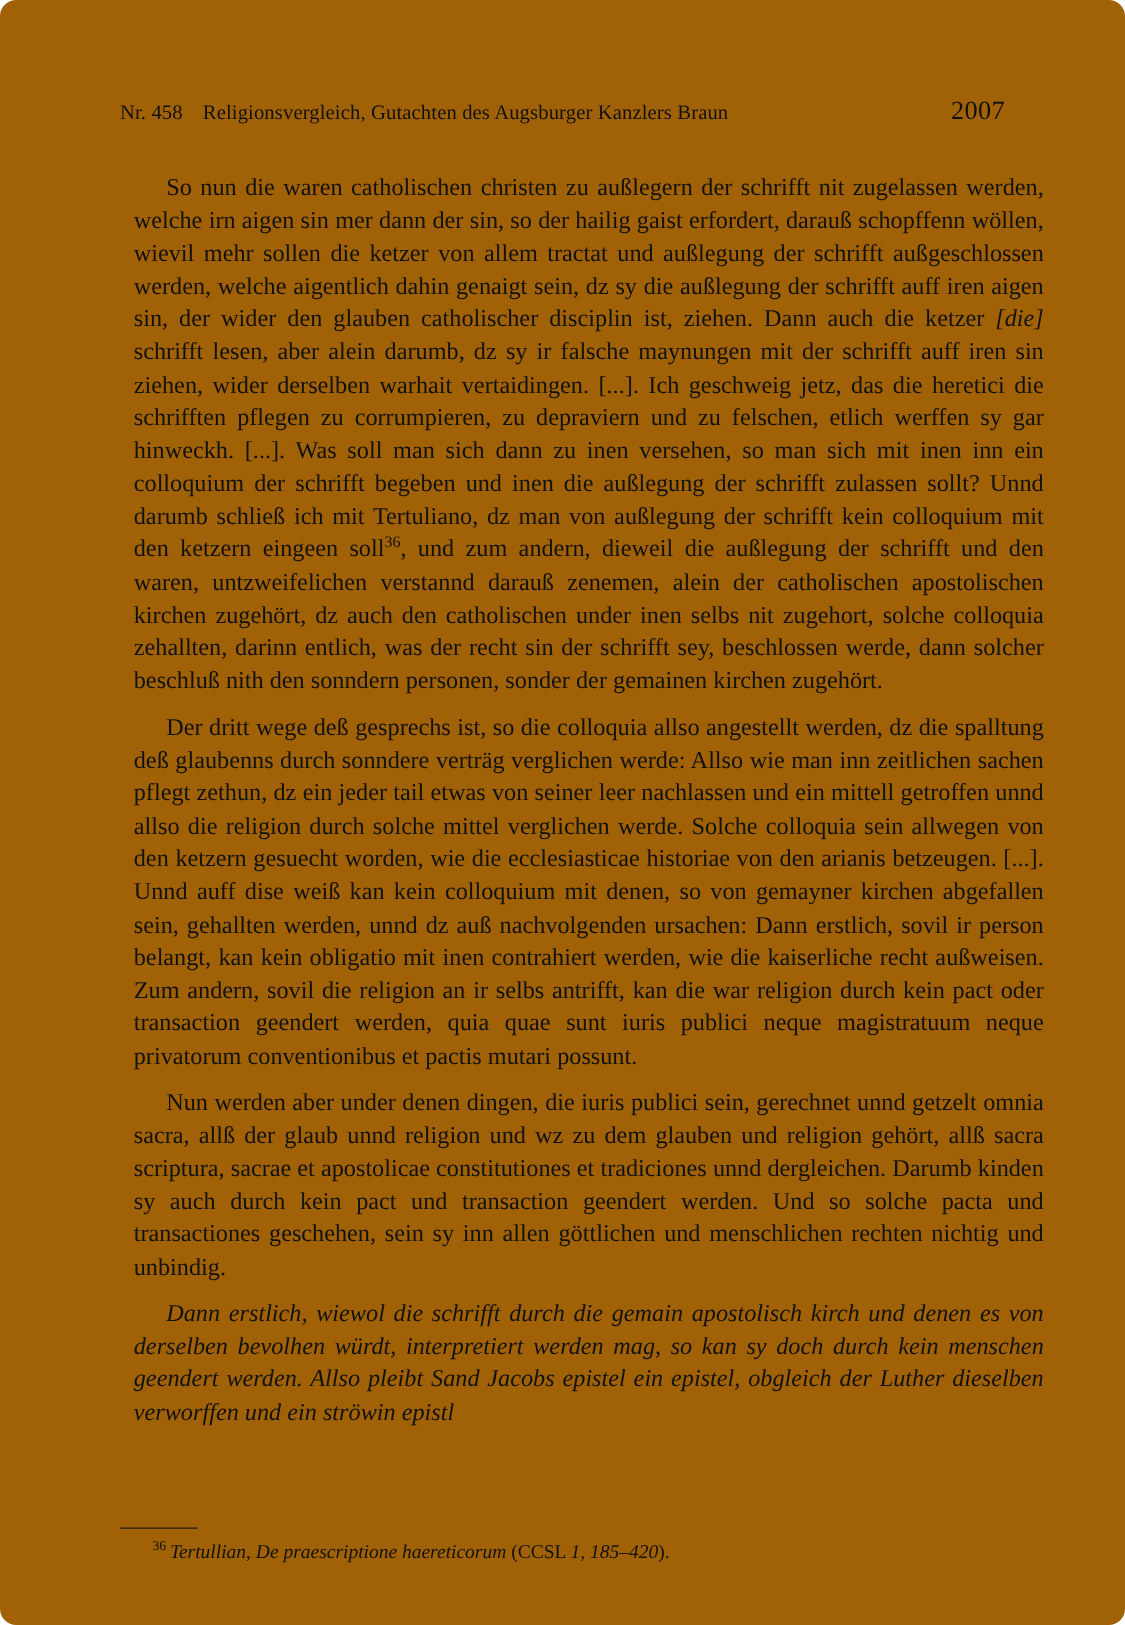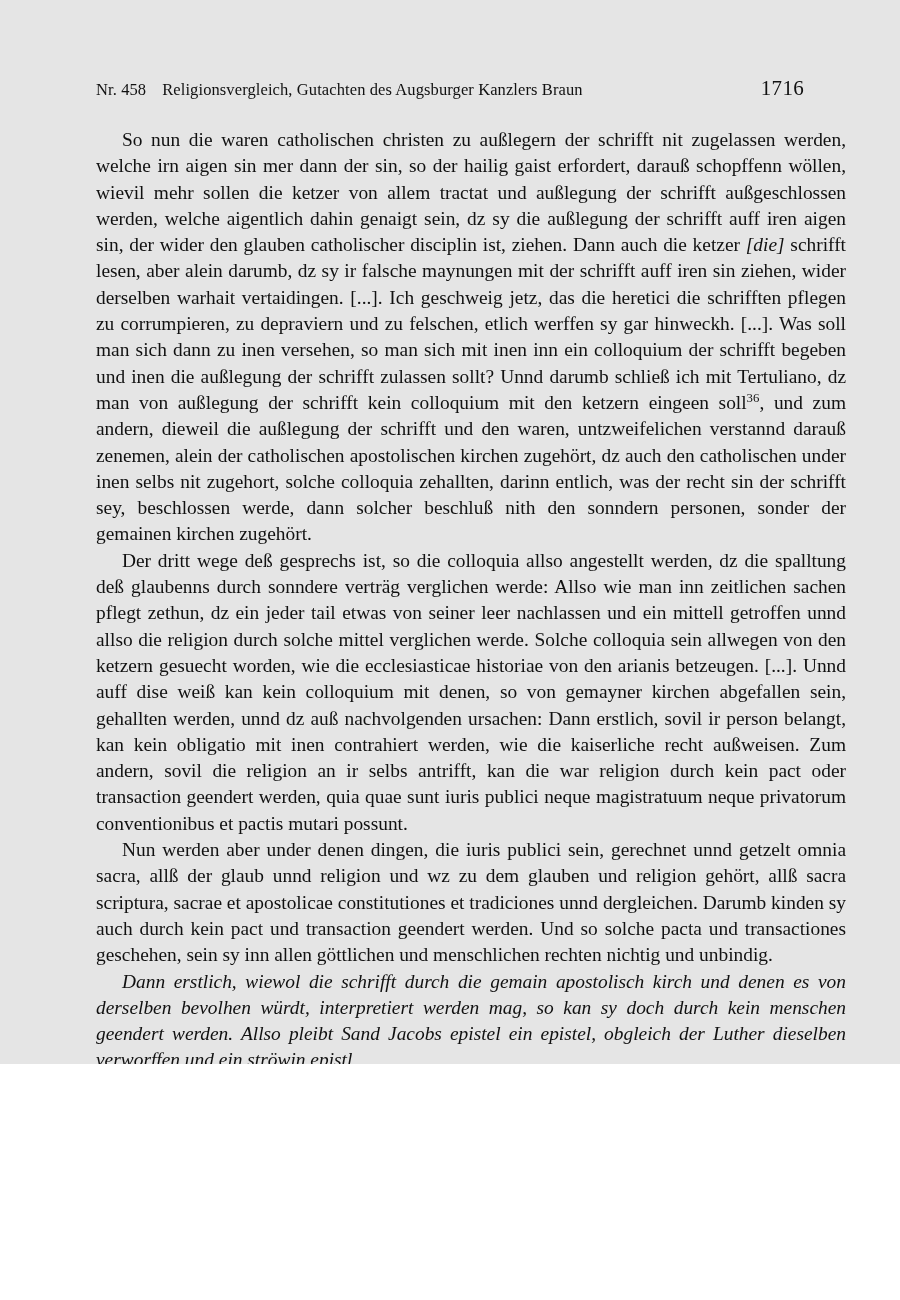--- a/index.html
+++ b/index.html
@@ -3,27 +3,28 @@
 <meta charset="utf-8">
 <style>
   html, body {
     margin: 0;
     padding: 0;
     background: #ffffff;
   }
   .page {
     position: relative;
     width: 900px;
-    height: 1064px;
-    background: #e5e5e5;
+    height: 1300px;
+    background: #a16207;
     margin: 0 auto;
     overflow: hidden;
     font-family: "Liberation Serif", "DejaVu Serif", serif;
     color: #111111;
     box-sizing: border-box;
+    border-radius: 13px;
   }
 
   
   .running-head {
     position: absolute;
     left: 96px;
     top: 76px;
     width: 708px;
     display: flex;
     align-items: baseline;
@@ -48,21 +49,21 @@
     left: 96px;
     top: 127px;
     width: 750px;
     font-size: 19.4px;
     line-height: 26.3px;
     text-align: justify;
     text-justify: inter-word;
     hyphens: none;
   }
   .para {
-    margin: 0;
+    margin: 11px;
     text-indent: 26px;
     text-align: justify;
   }
   .para:first-child {
     text-indent: 26px;
   }
   
   .para.last-para {
     text-align: justify;
     font-style: italic;
@@ -112,21 +113,21 @@
 </style>
 </head>
 <body>
 
 <div class="page">
 
   <div class="running-head">
     <div class="running-head-left">
       <span class="head-nr">Nr. 458</span><span>Religionsvergleich, Gutachten des Augsburger Kanzlers Braun</span>
     </div>
-    <div class="folio">1716</div>
+    <div class="folio">2007</div>
   </div>
 
   <div class="textblock" id="body-text">
       <p class="para"><span>So nun die waren catholischen christen zu außlegern der schrifft nit zugelassen werden, welche irn aigen sin mer dann der sin, so der hailig gaist erfordert, darauß schopffenn wöllen, wievil mehr sollen die ketzer von allem tractat und außlegung der schrifft außgeschlossen werden, welche aigentlich dahin genaigt sein, dz sy die außlegung der schrifft auff iren aigen sin, der wider den glauben catholischer disciplin ist, ziehen. Dann auch die ketzer </span><em class="ed-ins">[die]</em><span> schrifft lesen, aber alein darumb, dz sy ir falsche maynungen mit der schrifft auff iren sin ziehen, wider derselben warhait vertaidingen. [...]. Ich geschweig jetz, das die heretici die schrifften pflegen zu corrumpieren, zu depraviern und zu felschen, etlich werffen sy gar hinweckh. [...]. Was soll man sich dann zu inen versehen, so man sich mit inen inn ein colloquium der schrifft begeben und inen die außlegung der schrifft zulassen sollt? Unnd darumb schließ ich mit Tertuliano, dz man von außlegung der schrifft kein colloquium mit den ketzern eingeen soll</span><sup class="fn-ref">36</sup><span>, und zum andern, dieweil die außlegung der schrifft und den waren, untzweifelichen verstannd darauß zenemen, alein der catholischen apostolischen kirchen zugehört, dz auch den catholischen under inen selbs nit zugehort, solche colloquia zehallten, darinn entlich, was der recht sin der schrifft sey, beschlossen werde, dann solcher beschluß nith den sonndern personen, sonder der gemainen kirchen zugehört.</span></p>
       <p class="para"><span>Der dritt wege deß gesprechs ist, so die colloquia allso angestellt werden, dz die spalltung deß glaubenns durch sonndere verträg verglichen werde: Allso wie man inn zeitlichen sachen pflegt zethun, dz ein jeder tail etwas von seiner leer nachlassen und ein mittell getroffen unnd allso die religion durch solche mittel verglichen werde. Solche colloquia sein allwegen von den ketzern gesuecht worden, wie die ecclesiasticae historiae von den arianis betzeugen. [...]. Unnd auff dise weiß kan kein colloquium mit denen, so von gemayner kirchen abgefallen sein, gehallten werden, unnd dz auß nachvolgenden ursachen: Dann erstlich, sovil ir person belangt, kan kein obligatio mit inen contrahiert werden, wie die kaiserliche recht außweisen. Zum andern, sovil die religion an ir selbs antrifft, kan die war religion durch kein pact oder transaction geendert werden, quia quae sunt iuris publici neque magistratuum neque privatorum conventionibus et pactis mutari possunt.</span></p>
       <p class="para"><span>Nun werden aber under denen dingen, die iuris publici sein, gerechnet unnd getzelt omnia sacra, allß der glaub unnd religion und wz zu dem glauben und religion gehört, allß sacra scriptura, sacrae et apostolicae constitutiones et tradiciones unnd dergleichen. Darumb kinden sy auch durch kein pact und transaction geendert werden. Und so solche pacta und transactiones geschehen, sein sy inn allen göttlichen und menschlichen rechten nichtig und unbindig.</span></p>
       <p class="para last-para"><span>Dann erstlich, wiewol die schrifft durch die gemain apostolisch kirch und denen es von derselben bevolhen würdt, interpretiert werden mag, so kan sy doch durch kein menschen geendert werden. Allso pleibt Sand Jacobs epistel ein epistel, obgleich der Luther dieselben verworffen und ein ströwin epistl</span></p>
     </div>
 
   <div class="footnotes">

